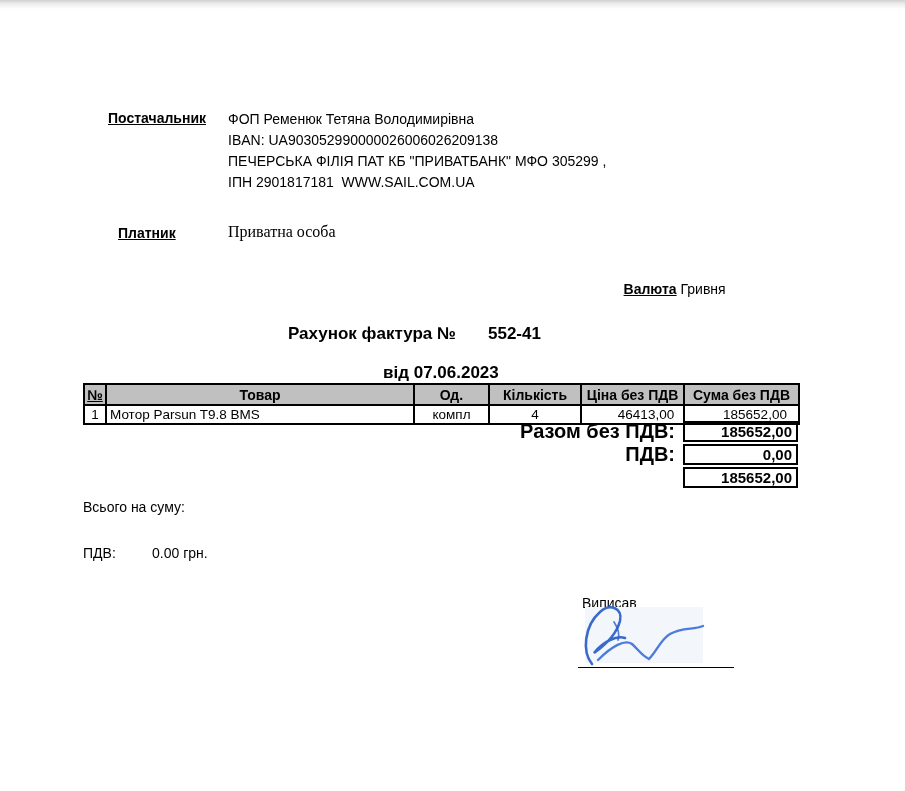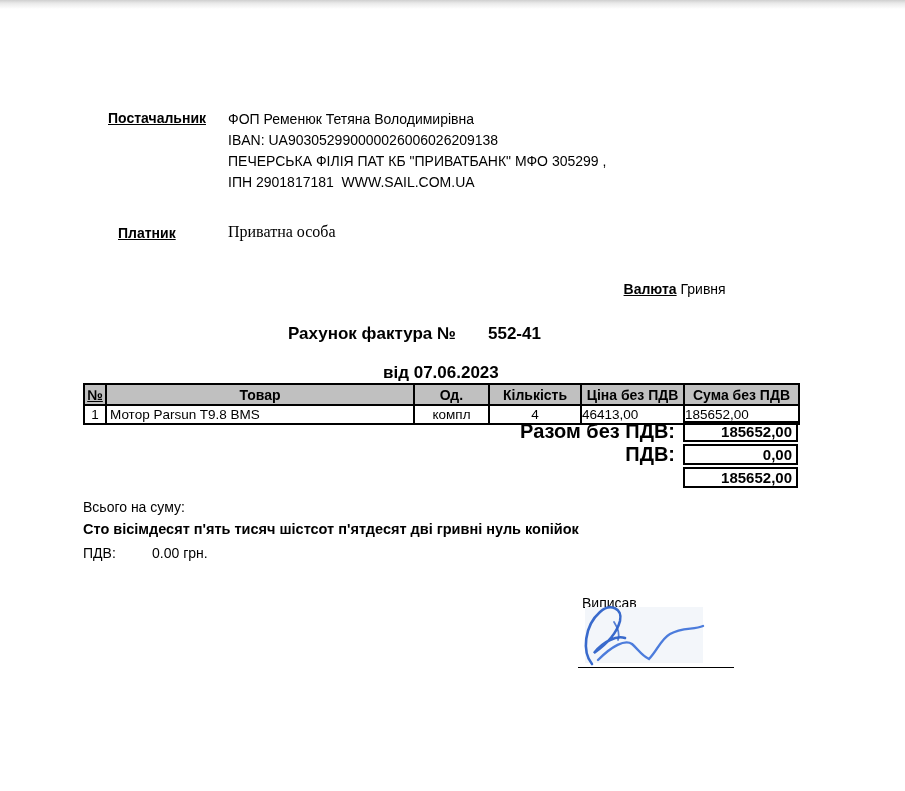--- a/index.html
+++ b/index.html
@@ -41,21 +41,21 @@
     background: #c0c0c0;
     font-weight: bold;
     height: 21px;
     text-align: center;
     vertical-align: middle;
   }
   table.items th.col-num { text-decoration: underline; }
   table.items td { height: 19px; vertical-align: middle; font-size: 13.5px; }
   td.c { text-align: center; }
   td.l { text-align: left; padding-left: 3px; }
-  td.r { text-align: left; padding-right: 4px; }
+  td.r { text-align: center; padding-right: 4px; padding-left: 31px; }
   .total-label {
     width: 592px; left: 83px;
     text-align: right;
     font-weight: bold;
     font-size: 20px;
     line-height: 21px;
     white-space: pre;
   }
   .total-box {
     left: 683px; width: 115px; height: 21px;
@@ -136,21 +136,20 @@
 
   <div class="abs total-label" style="top:421px;">Разом без ПДВ:</div>
   <div class="abs total-box" style="top:421px;">185652,00</div>
 
   <div class="abs total-label" style="top:444px;">ПДВ:</div>
   <div class="abs total-box" style="top:444px;">0,00</div>
 
   <div class="abs total-box" style="top:467px;">185652,00</div>
 
   <div class="abs sum-line" style="left:83px; top:499px;">Всього на суму:</div>
-  <div class="abs sum-words" style="left:83px; top:521px;">Сто вісімдесят п'ять тисяч шістсот п'ятдесят дві гривні нуль копійок</div>
   <div class="abs sum-line" style="left:83px; top:545px;">ПДВ:</div>
   <div class="abs sum-line" style="left:152px; top:545px;">0.00 грн.</div>
 
   <div class="abs sig-label" style="left:582px; top:595px;">Виписав</div>
   <div class="abs sig-bg"></div>
   <svg class="abs" style="left:570px; top:600px;" width="180" height="75" viewBox="0 0 180 75">
     <path d="M 22 64 C 12 52, 14 26, 30 12 C 40 3, 53 8, 50 21 C 46 36, 34 46, 24 53 C 33 42, 46 35, 55 38" fill="none" stroke="#2e62c9" stroke-width="2.6" stroke-linecap="round" opacity="0.95"></path>
     <path d="M 28 60 C 42 46, 55 39, 62 44 C 68 49, 71 55, 79 59 C 87 51, 91 39, 100 34 C 112 27, 124 30, 133 26" fill="none" stroke="#3a6fd8" stroke-width="2.4" stroke-linecap="round" opacity="0.9"></path>
     <path d="M 44 22 C 48 28, 50 34, 48 40" fill="none" stroke="#2e62c9" stroke-width="1.8" stroke-linecap="round" opacity="0.8"></path>
   </svg>

